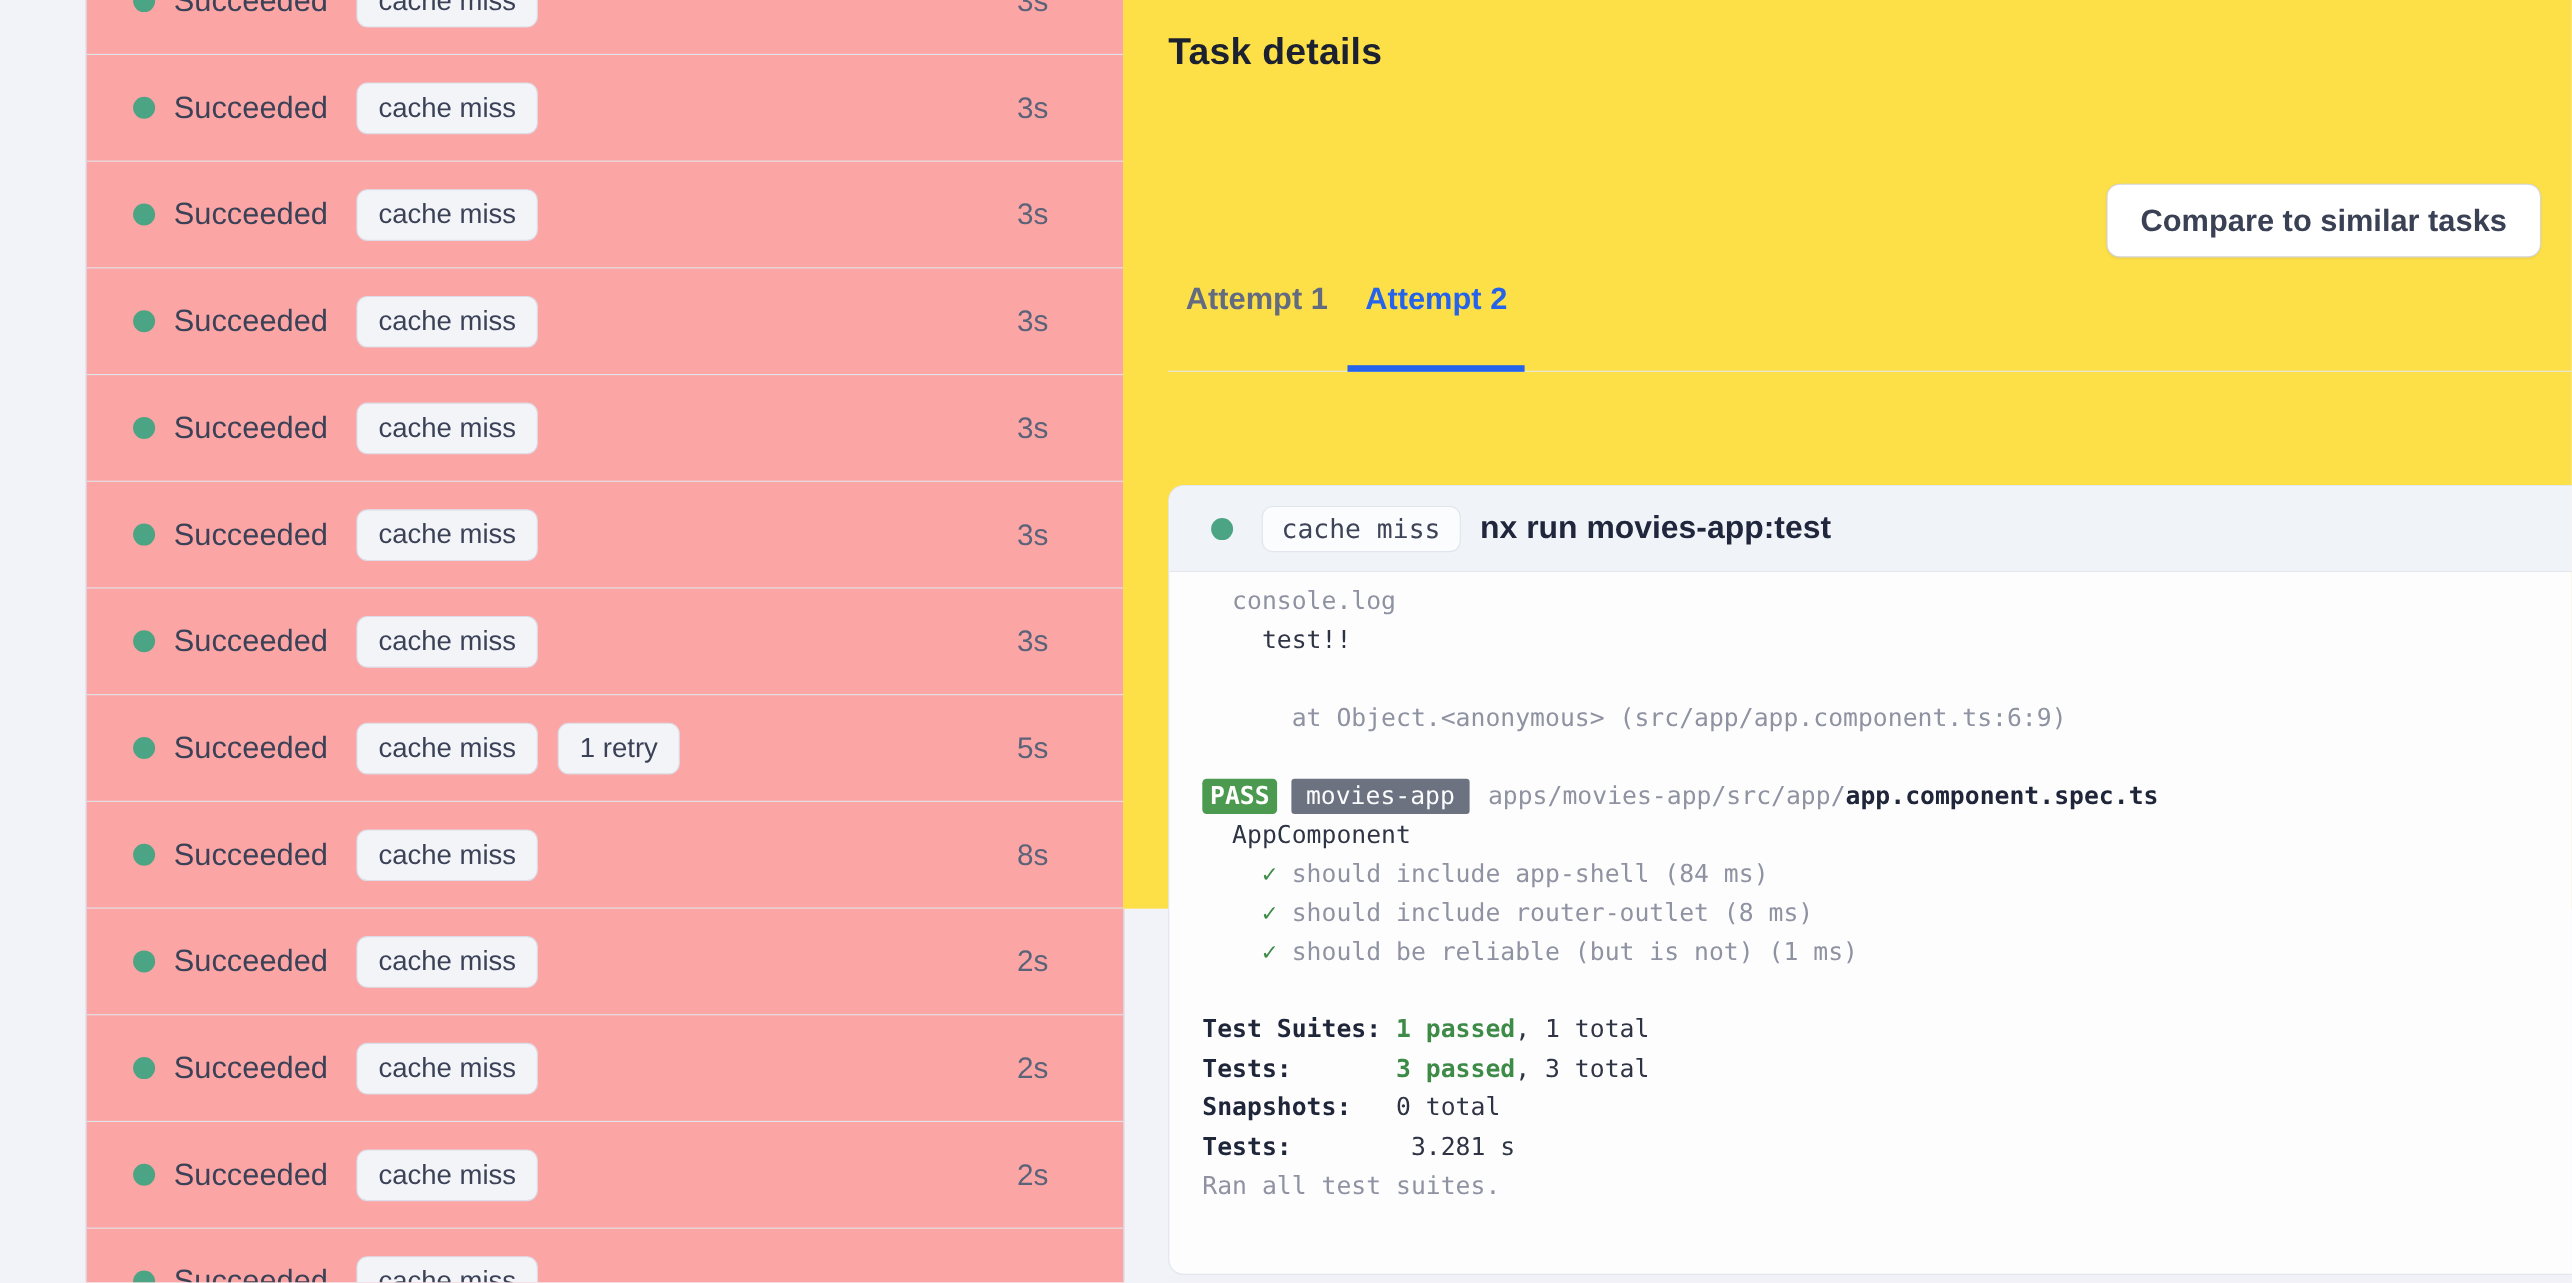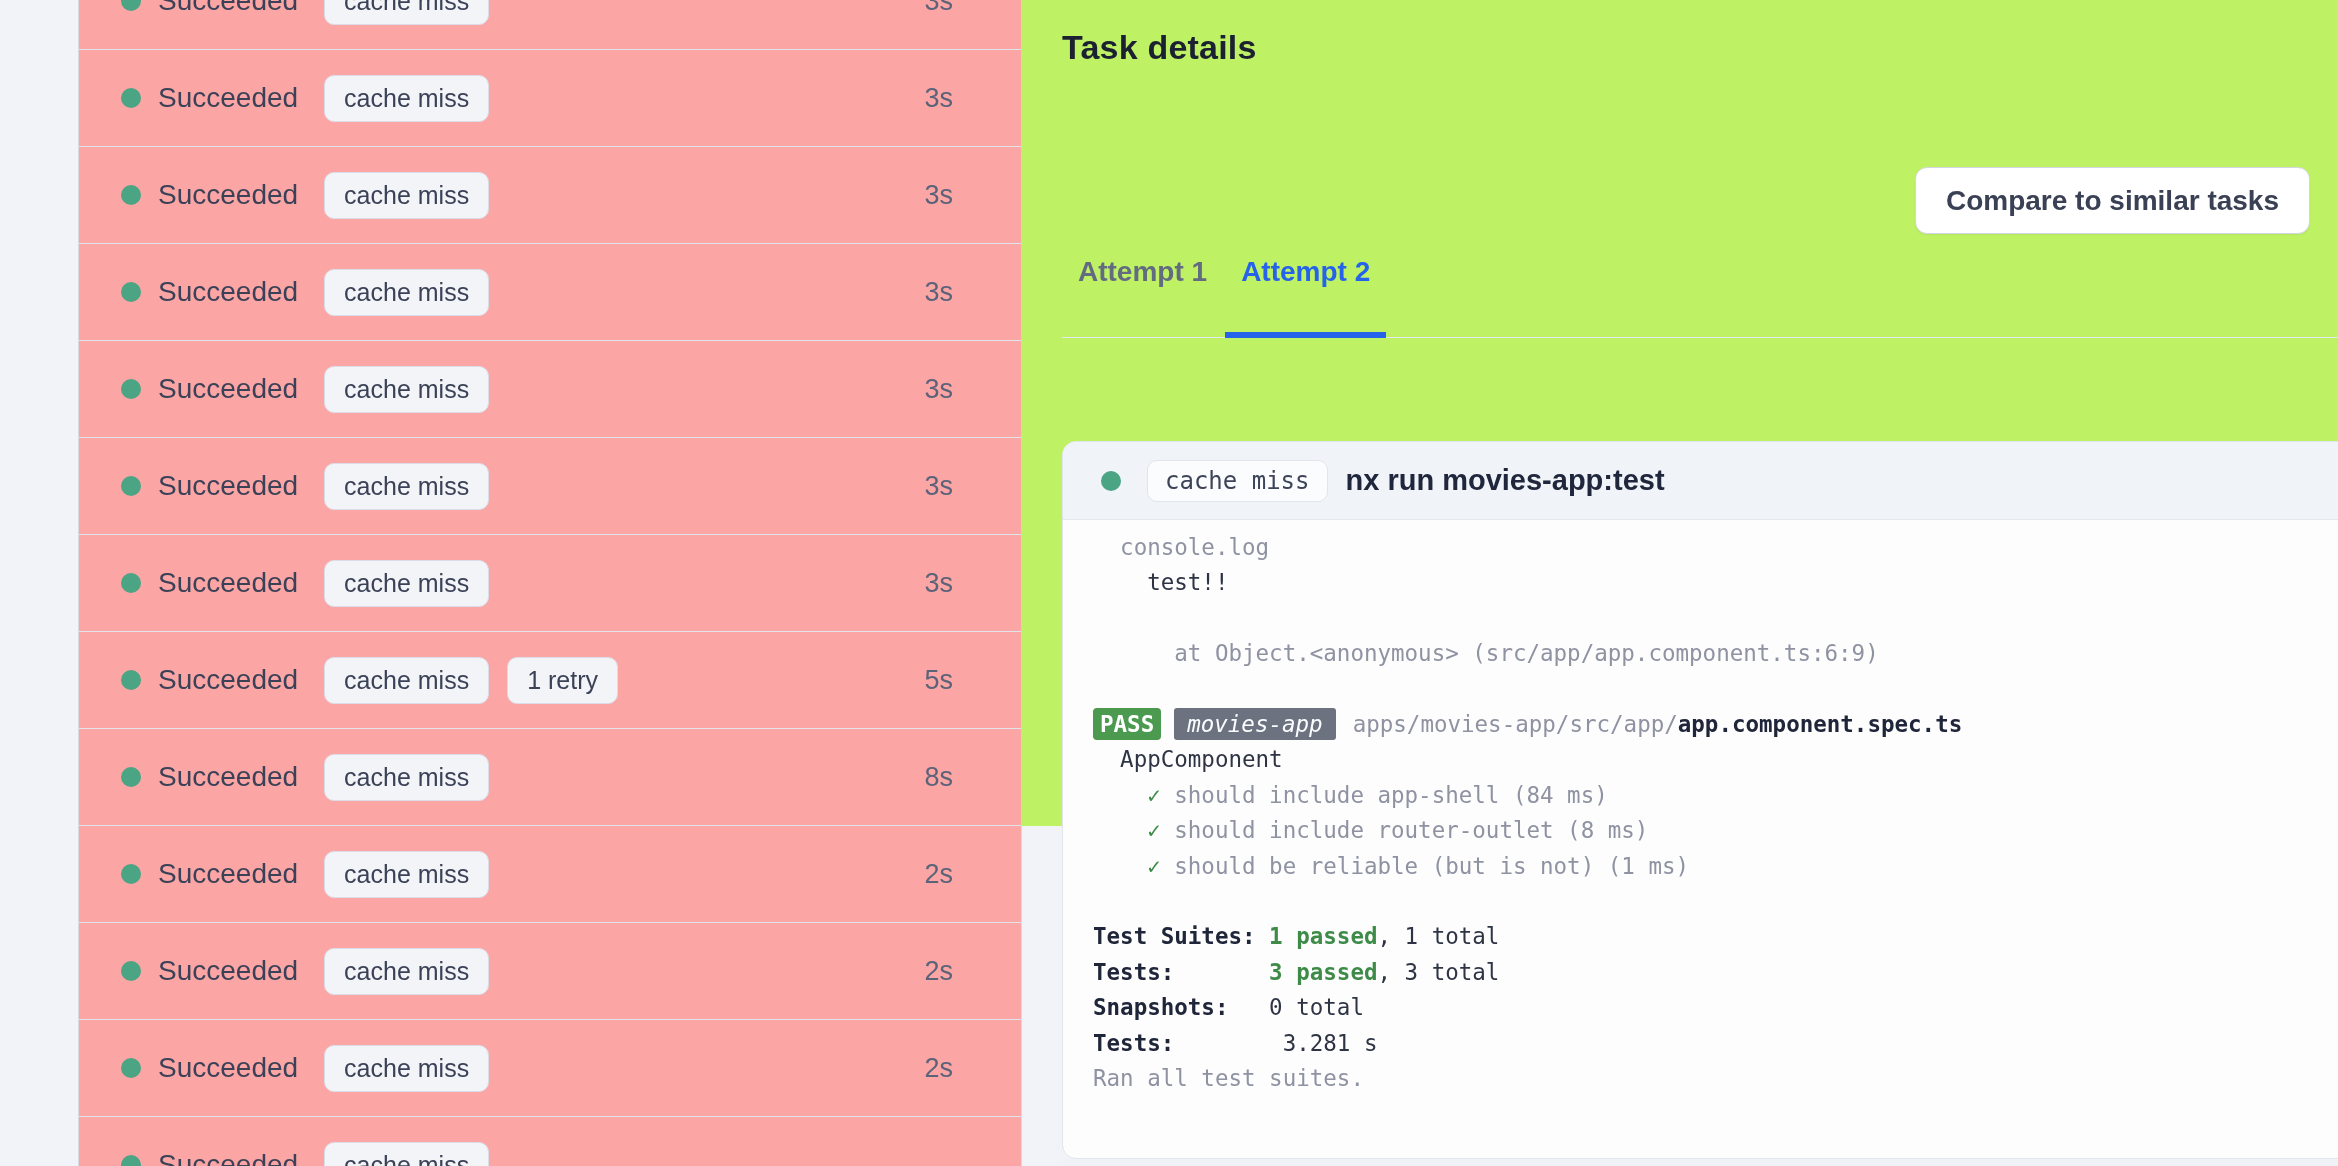--- a/index.html
+++ b/index.html
@@ -33,21 +33,21 @@
   .badges{display:flex;gap:18px;align-items:center;}
   .badge{
     font-size:25px;color:#3b4257;background:#f3f4f8;
     border:1px solid #dbdee8;border-radius:10px;
     padding:8px 19px;white-space:nowrap;
   }
   .duration{margin-left:auto;font-size:27px;color:#5b6379;}
 
   
   .detail-panel{
-    position:absolute;left:1021px;top:0;right:0;height:826px;background:#bef264;
+    position:absolute;left:1021px;top:0;right:0;height:826px;background:#fde047;
   }
   .page-title{
     position:absolute;left:41px;top:28px;margin:0;
     font-size:34px;font-weight:700;color:#1b2130;letter-spacing:.2px;
   }
   .compare-btn{
     position:absolute;right:28px;top:123px;height:67px;
     padding:0 30px;background:#ffffff;
     border:1px solid #d3d6e1;border-radius:12px;
     font-family:"Liberation Sans", sans-serif;
@@ -103,21 +103,21 @@
   .t-plain{color:#2e3444;}
   .t-bold{color:#20263a;font-weight:700;}
   .t-green{color:#3d8b47;font-weight:700;}
   .t-check{color:#3d8b47;}
   .t-badge-pass{
     background:#4c9a50;color:#ffffff;font-weight:700;
     padding:3px 7px;border-radius:4px;margin-right:13px;
   }
   .t-badge-proj{
     background:#6c7280;color:#fbfcfd;
-    padding:3px 13px;border-radius:3px;margin-right:17px;font-style:italic;
+    padding:3px 13px;border-radius:3px;margin-right:17px;
   }
   .below-card-strip{
     position:absolute;left:41px;right:0;top:1159px;height:7px;background:#f1f2f7;
   }
 </style>
 </head>
 <body>
 
 <div class="task-list">
   <div class="rows">

